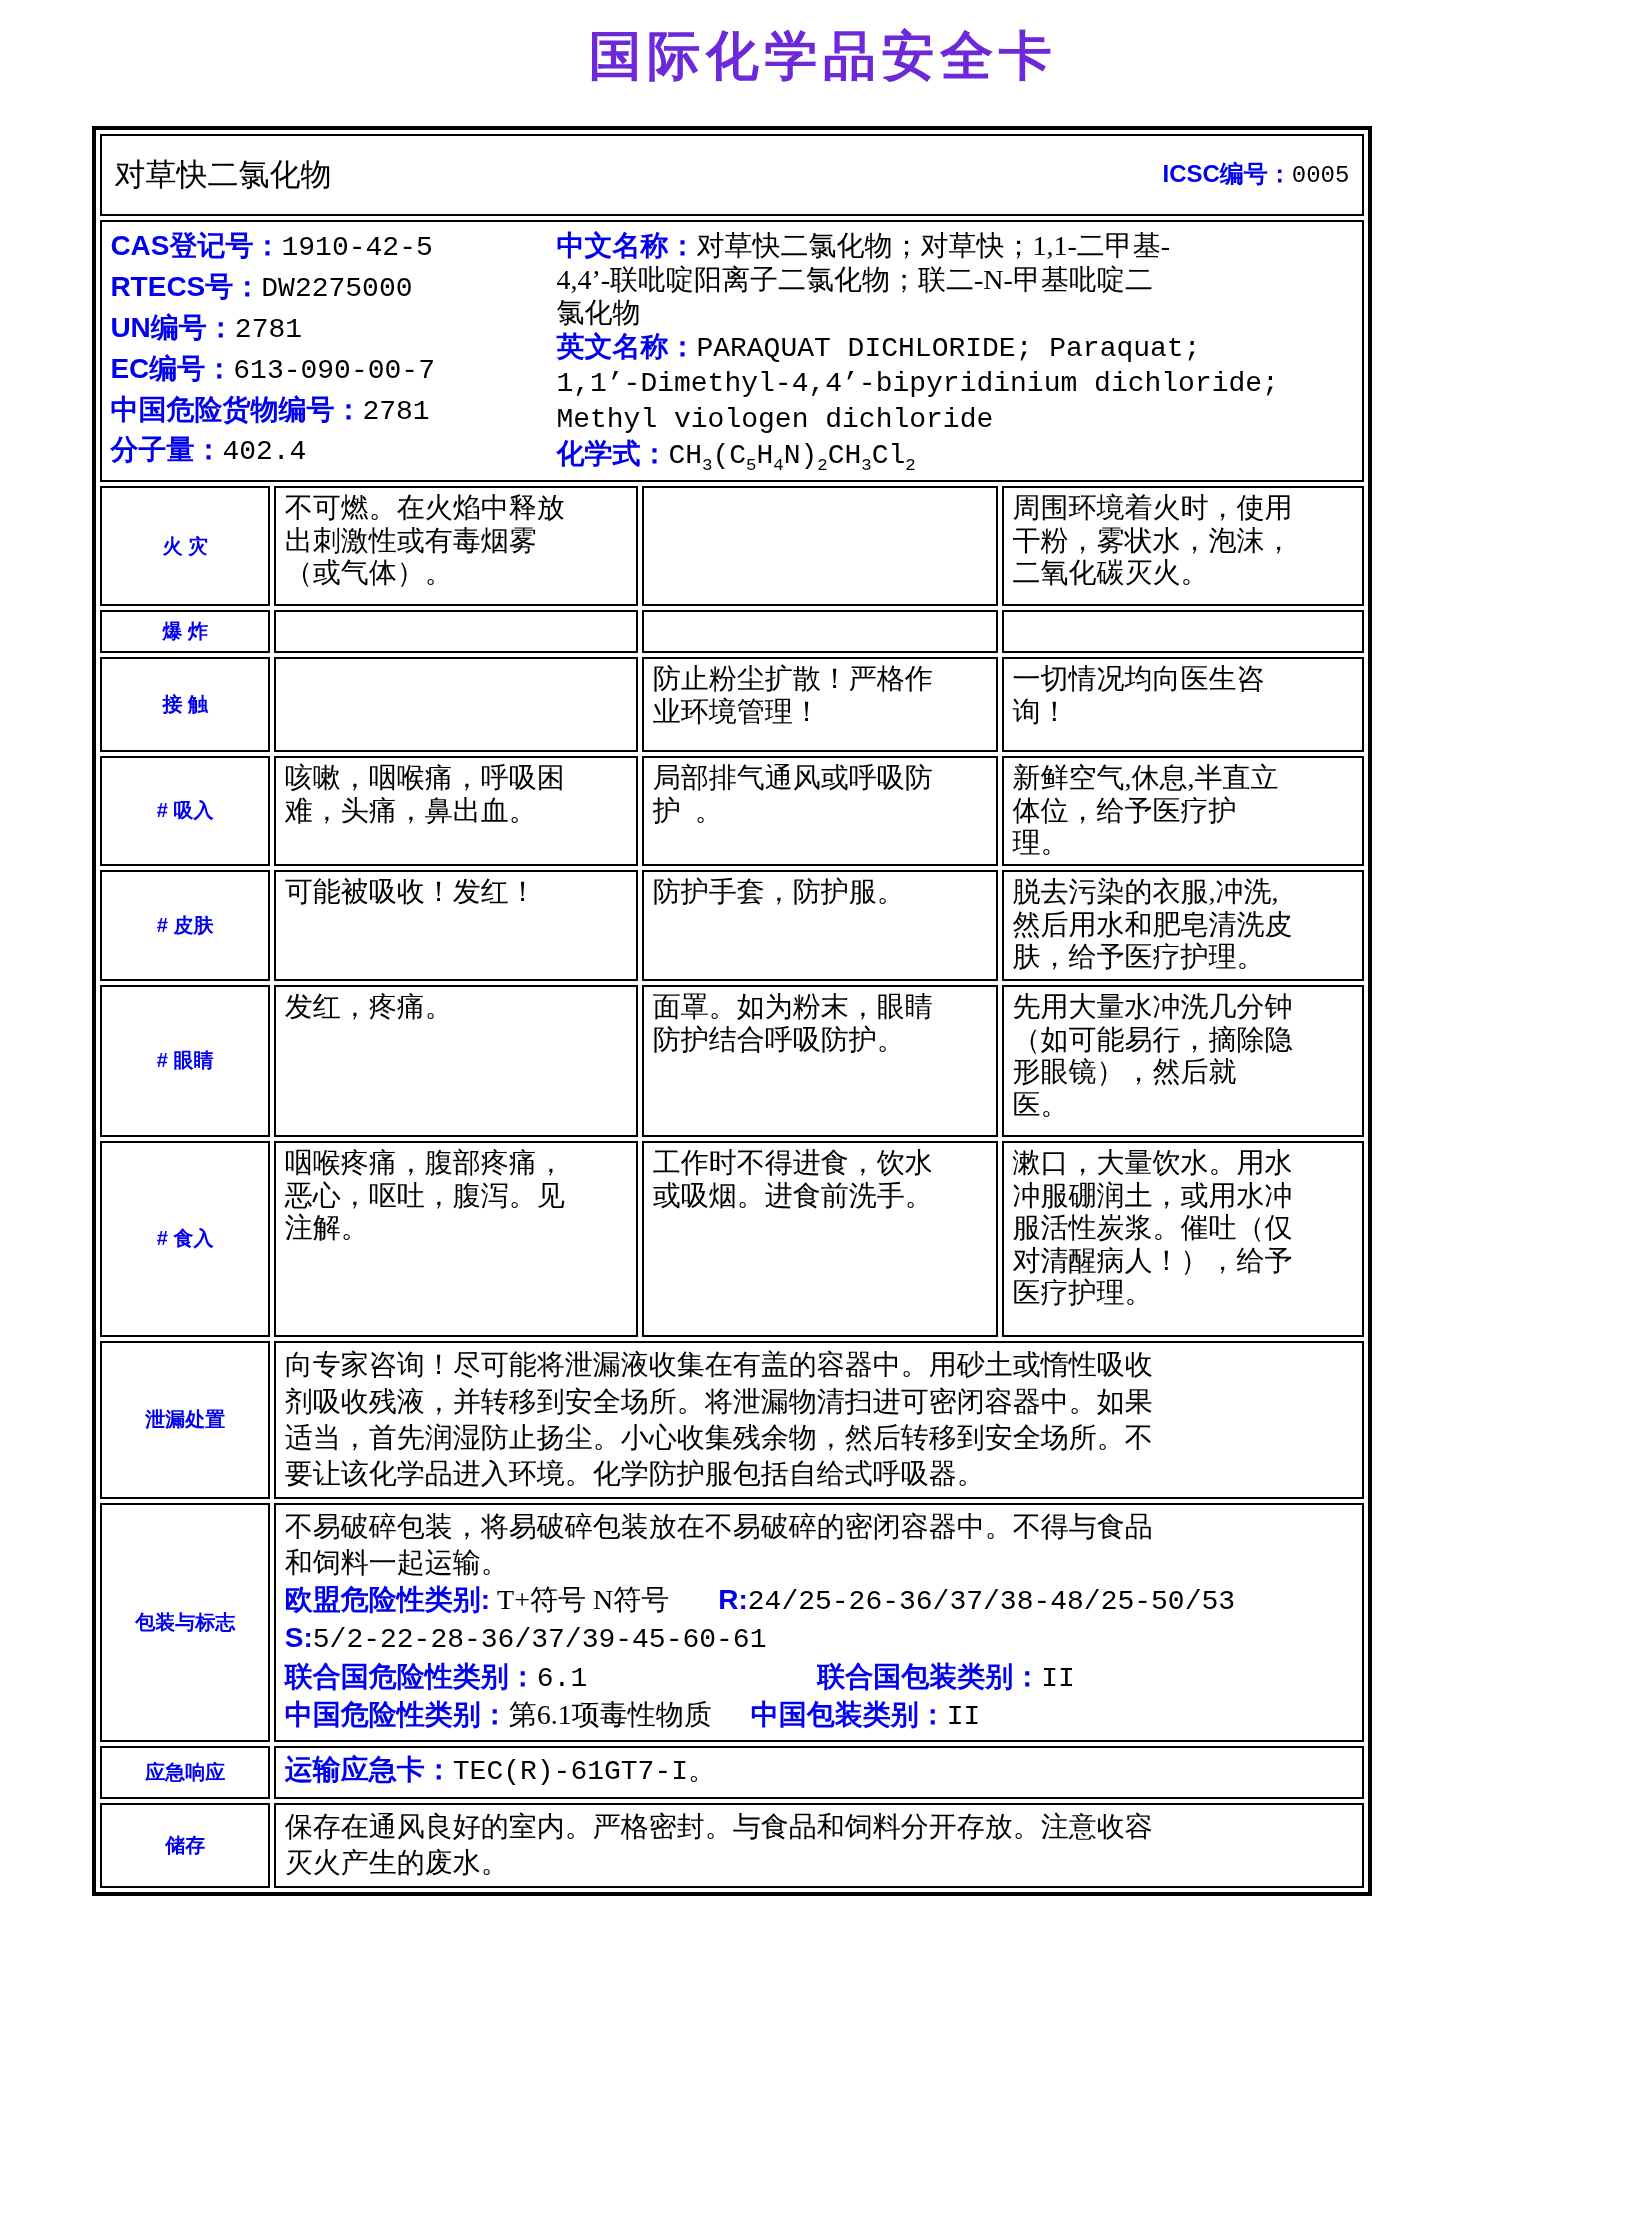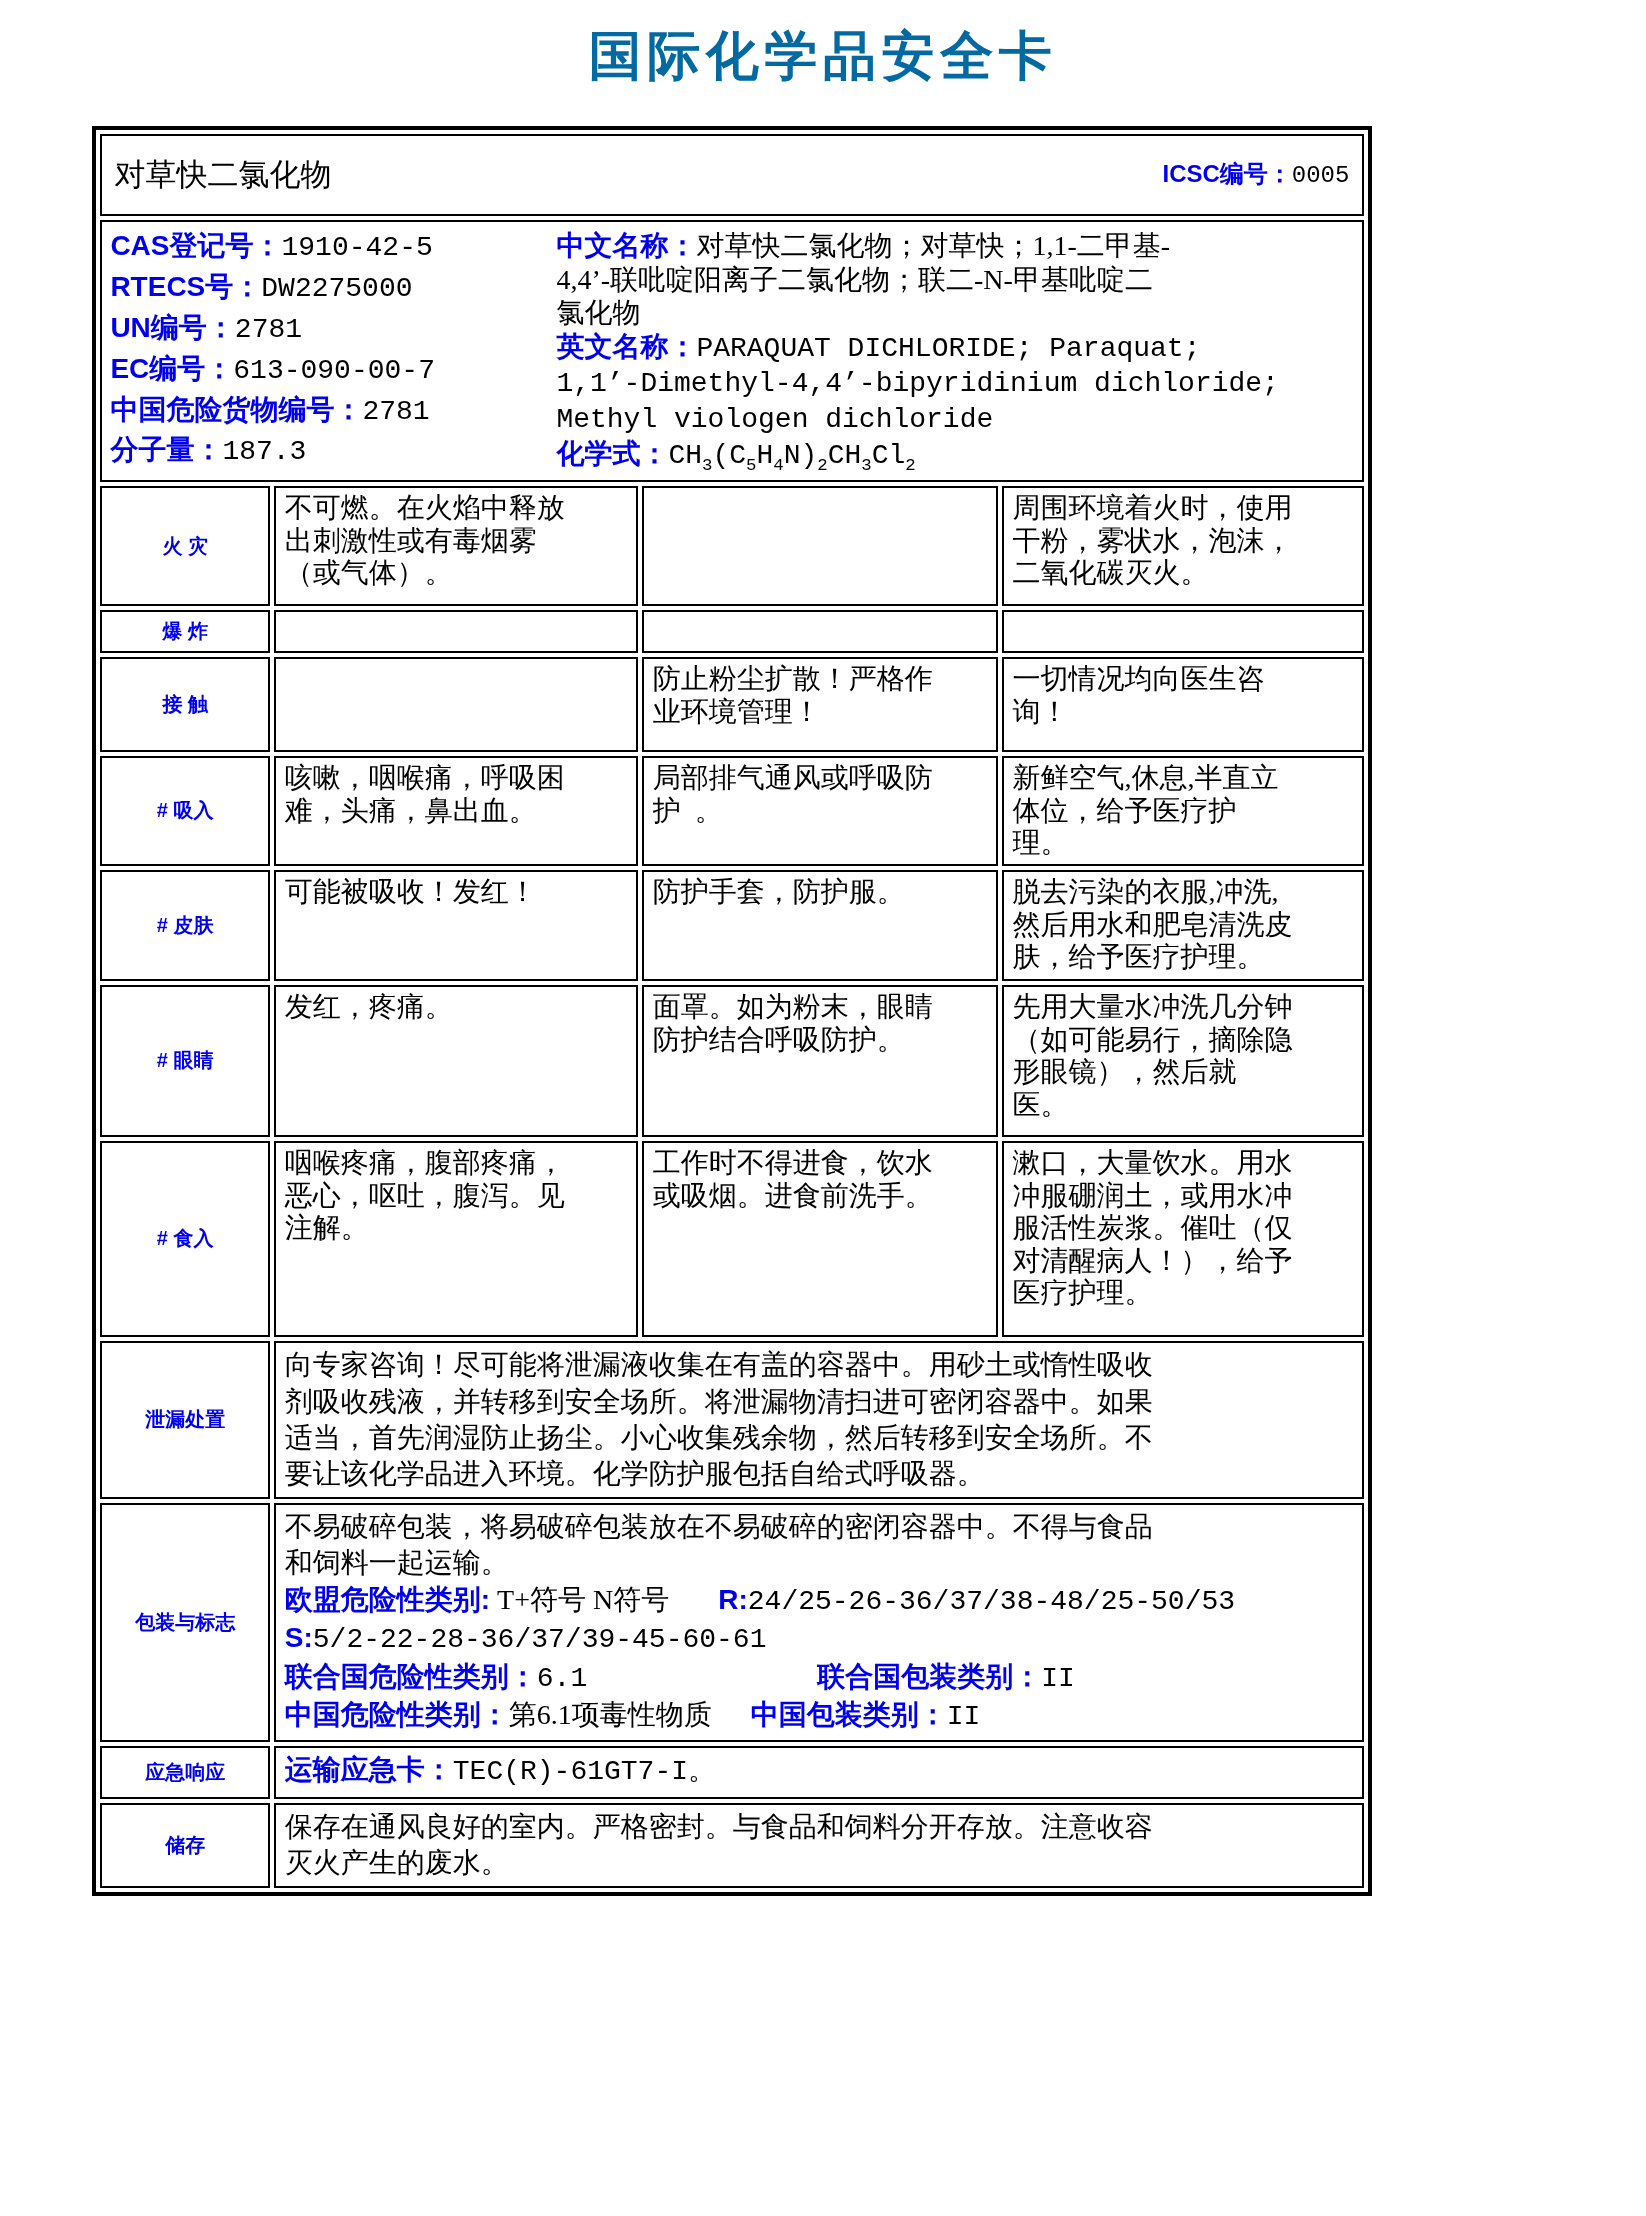--- a/index.html
+++ b/index.html
@@ -7,21 +7,21 @@
     width: 1646px; height: 2216px;
     background: #ffffff;
     overflow: hidden;
     font-family: "Liberation Serif", "DejaVu Serif", serif;
     color: #000;
   }
   .title {
     margin: 0;
     padding-top: 21px;
     text-align: center;
-    color: #0369a1;
+    color: #6d28d9;
     font-size: 53px;
     font-weight: bold;
     letter-spacing: 5.6px;
     font-family: "DejaVu Serif", "Liberation Serif", serif;
   }
   table.card {
     table-layout: fixed;
     width: 1280px;
     margin: 33px 0 0 92px;
     border: 4.9px solid #000;
@@ -122,21 +122,21 @@
 
   <tr>
     <td colspan="4" class="rh-id">
       <div class="id-flex">
         <div class="id-left">
           <div class="id-line"><span class="blue-label">CAS登记号：</span><span class="mono">1910-42-5</span></div>
           <div class="id-line"><span class="blue-label">RTECS号：</span><span class="mono">DW2275000</span></div>
           <div class="id-line"><span class="blue-label">UN编号：</span><span class="mono">2781</span></div>
           <div class="id-line"><span class="blue-label">EC编号：</span><span class="mono">613-090-00-7</span></div>
           <div class="id-line"><span class="blue-label">中国危险货物编号：</span><span class="mono">2781</span></div>
-          <div class="id-line"><span class="blue-label">分子量：</span><span class="mono">187.3</span></div>
+          <div class="id-line"><span class="blue-label">分子量：</span><span class="mono">402.4</span></div>
         </div>
         <div class="id-right">
           <div class="para"><span class="blue-label">中文名称：</span><span class="prewrap">对草快二氯化物；对草快；1,1-二甲基-
 4,4’-联吡啶阳离子二氯化物；联二-N-甲基吡啶二
 氯化物</span></div>
           <div class="para"><span class="blue-label">英文名称：</span><span class="prewrap mono">PARAQUAT DICHLORIDE; Paraquat;
 1,1’-Dimethyl-4,4’-bipyridinium dichloride;
 Methyl viologen dichloride</span></div>
           <div class="para"><span class="blue-label">化学式：</span><span class="mono"><span>CH</span><sub>3</sub><span>(C</span><sub>5</sub><span>H</span><sub>4</sub><span>N)</span><sub>2</sub><span>CH</span><sub>3</sub><span>Cl</span><sub>2</sub></span></div>
         </div>

